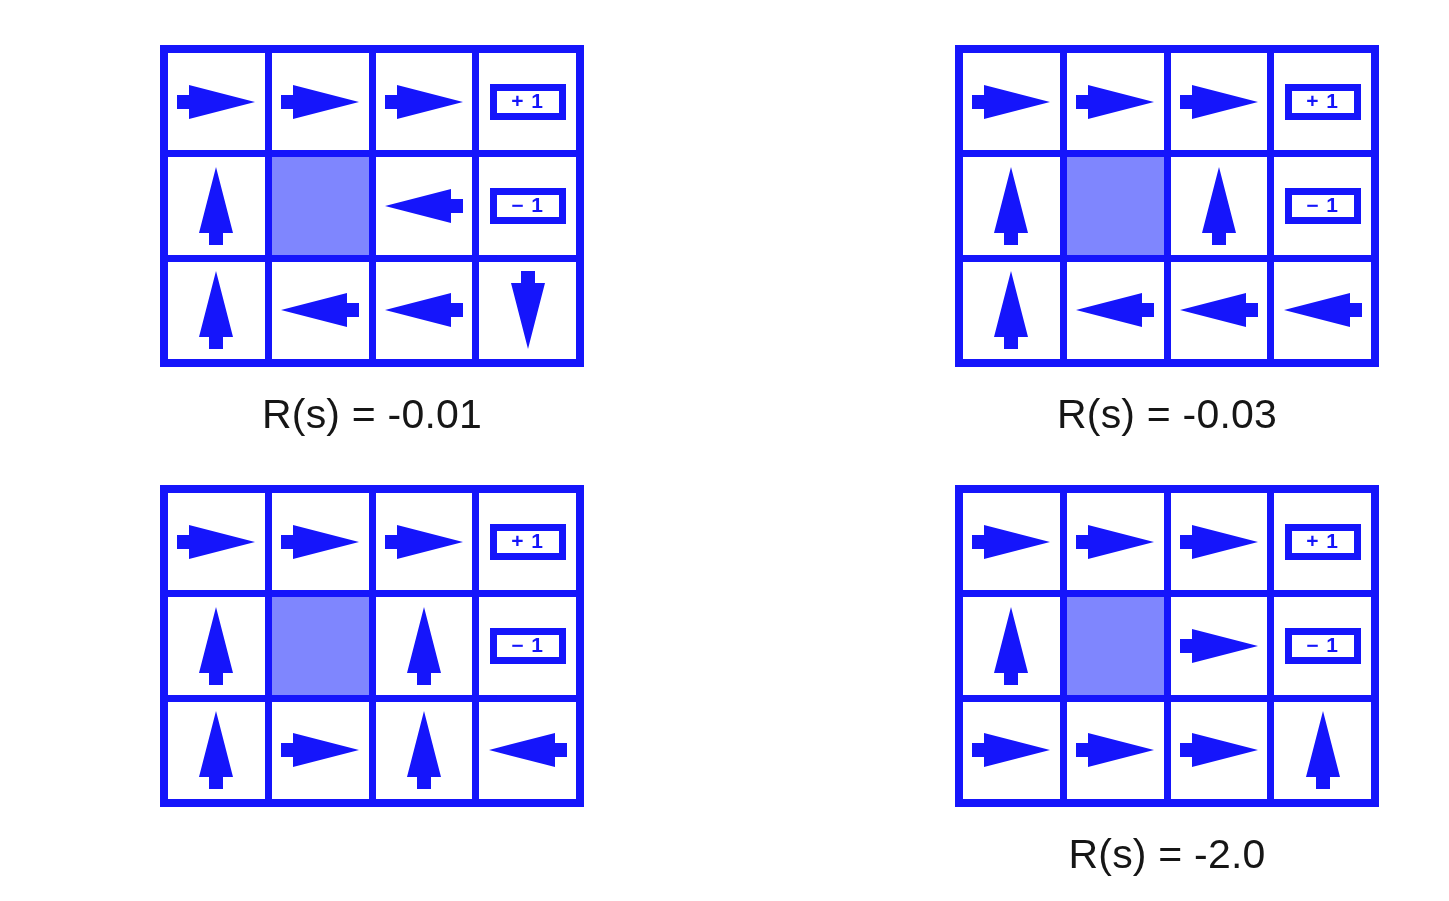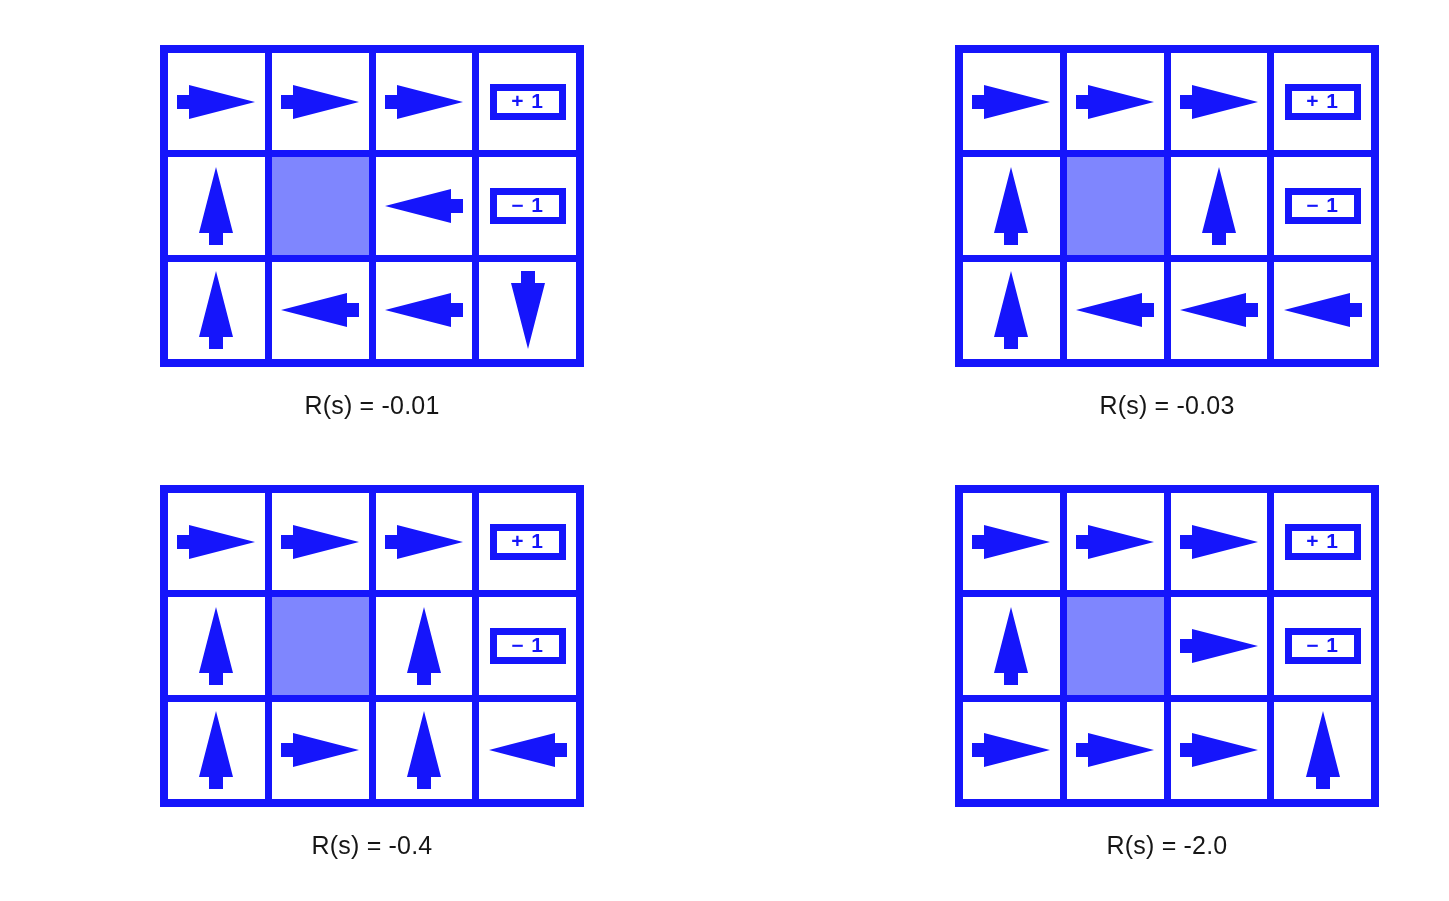--- a/index.html
+++ b/index.html
@@ -87,21 +87,21 @@
     letter-spacing: 1px;
     white-space: nowrap;
     transform: scaleY(0.92);
   }
 
   .caption {
     width: 640px;
     text-align: center;
     margin-top: 24px;
     font-family: "Liberation Sans", sans-serif;
-    font-size: 25px;
+    font-size: 41px;
     color: #161616;
     letter-spacing: 0.2px;
   }
 </style>
 </head>
 <body>
 
 <div id="figure">
 
   <div class="panel panel-tl">
@@ -286,21 +286,20 @@
               <path d="M13,78 L13,66 L3,66 L20,0 L37,66 L27,66 L27,78 Z" fill="#1515FB"></path>
             </svg>
           </div>
           <div class="cell">
             <svg class="arrow-svg" width="78" height="40" viewBox="0 0 78 40">
               <path d="M78,13 L66,13 L66,3 L0,20 L66,37 L66,27 L78,27 Z" fill="#1515FB"></path>
             </svg>
           </div>
         </div>
     </div>
-    <div class="caption">R(s) = -0.4</div>
   </div>
 
   <div class="panel panel-br">
     <div class="grid-wrap">
       <div class="grid">
           <div class="cell">
             <svg class="arrow-svg" width="78" height="40" viewBox="0 0 78 40">
               <path d="M0,13 L12,13 L12,3 L78,20 L12,37 L12,27 L0,27 Z" fill="#1515FB"></path>
             </svg>
           </div>

